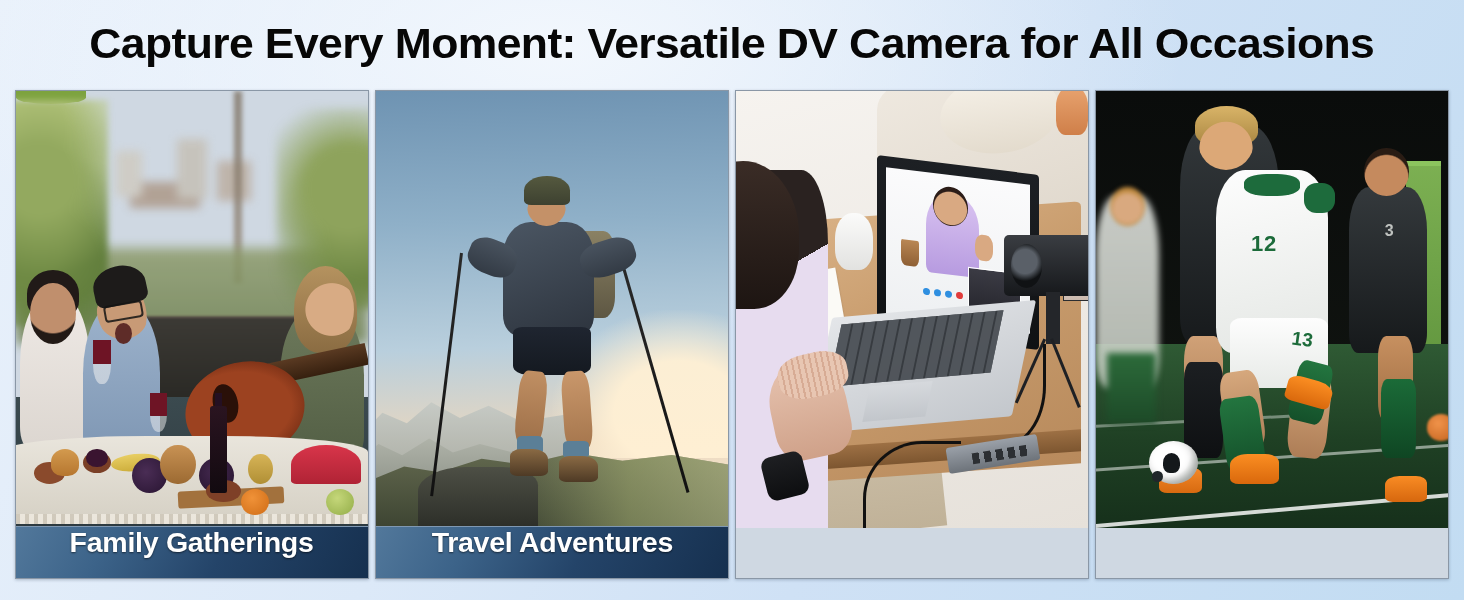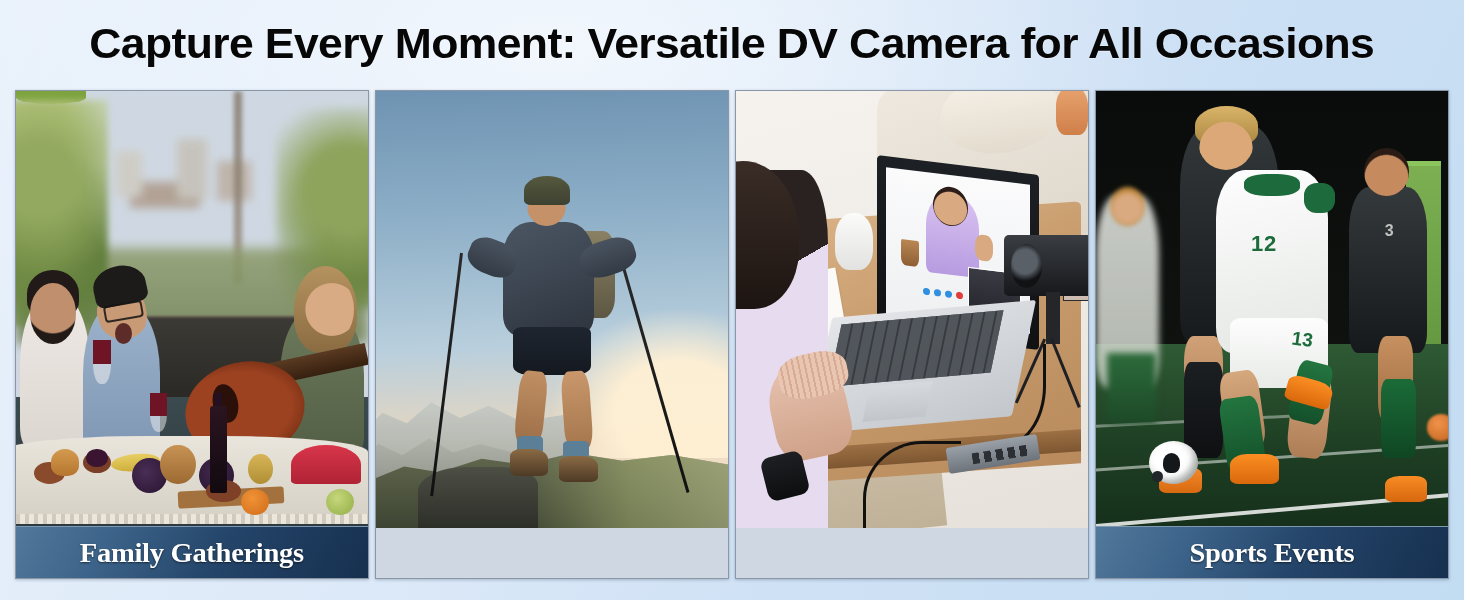--- a/index.html
+++ b/index.html
@@ -34,21 +34,21 @@
     border:1px solid #8a97a6; overflow:hidden;
     background:#cfd8e2; box-shadow:0 1px 3px rgba(30,50,80,.28);
   }
   .photo { position:absolute; left:0; top:0; width:100%; height:437px; overflow:hidden; }
 
   
   .cap {
     position:absolute; left:0; bottom:0; width:100%; height:52px;
     background:linear-gradient(118deg, #52789b 0%, #3c6389 26%, #244469 58%, #16304f 100%);
     border-top:1px solid #7f98b2;
-    display:flex; align-items:center; justify-content:center;font-family:Liberation Serif, serif;
+    display:flex; justify-content:center;
   }
   .cap-label {
     color:#fff; font-size:28px; font-weight:700; letter-spacing:-0.3px;
     transform:scaleX(1.02); text-shadow:0 1px 2px rgba(0,0,0,.55); white-space:nowrap;
   }
 
   
   .p1-sky { position:absolute; inset:0;
     background:linear-gradient(176deg,#f7 efe8 0%,#f6ece3 0%,#efe4da 28%,#ded6c8 48%,#c9c3ae 62%,#9aa486 78%); }
   .p1-city { position:absolute; left:22%; top:6%; width:60%; height:30%;
@@ -421,20 +421,23 @@
       <div class="p2-head"></div>
       <div class="p2-beanie"></div>
       <div class="p2-shorts"></div>
       <div class="p2-leg-l"></div>
       <div class="p2-leg-r"></div>
       <div class="p2-sock-l"></div>
       <div class="p2-sock-r"></div>
       <div class="p2-boot-l"></div>
       <div class="p2-boot-r"></div>
     </div>
+    <div class="cap">
+      <span class="cap-label">Travel Adventures</span>
+    </div>
   </div>
 
   <div class="panel">
     <div class="photo">
       <div class="p3-wall"></div>
       <div class="p3-sofa"></div>
       <div class="p3-cushion"></div>
       <div class="p3-vase"></div>
       <div class="p3-rug"></div>
       <div class="p3-table"></div>
@@ -511,18 +514,15 @@
       <div class="p4-m-leg2"></div>
       <div class="p4-m-sock1"></div>
       <div class="p4-m-sock2"></div>
       <div class="p4-m-boot1"></div>
       <div class="p4-m-boot2"></div>
       <div class="p4-ball"></div>
       <div class="p4-ball-p"></div>
       <div class="p4-ball-p2"></div>
       <div class="p4-ball2"></div>
     </div>
-    <div class="cap">
-      <span class="cap-label">Sports Events</span>
-    </div>
   </div>
 
 </div>
 
 </body></html>

